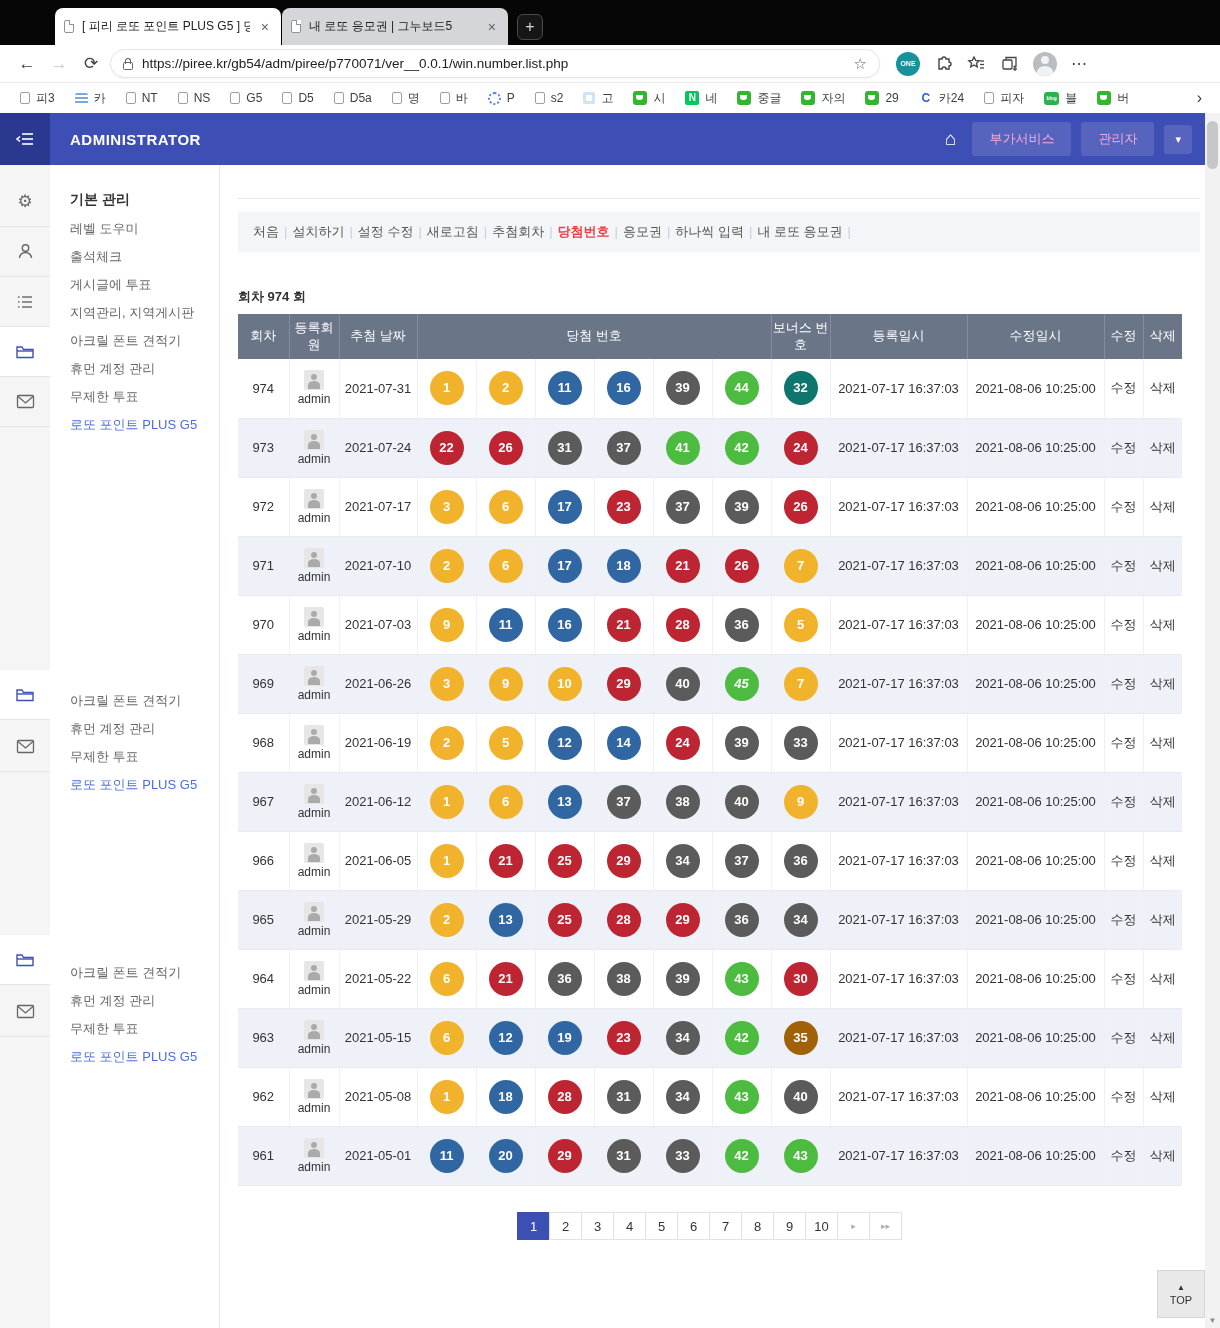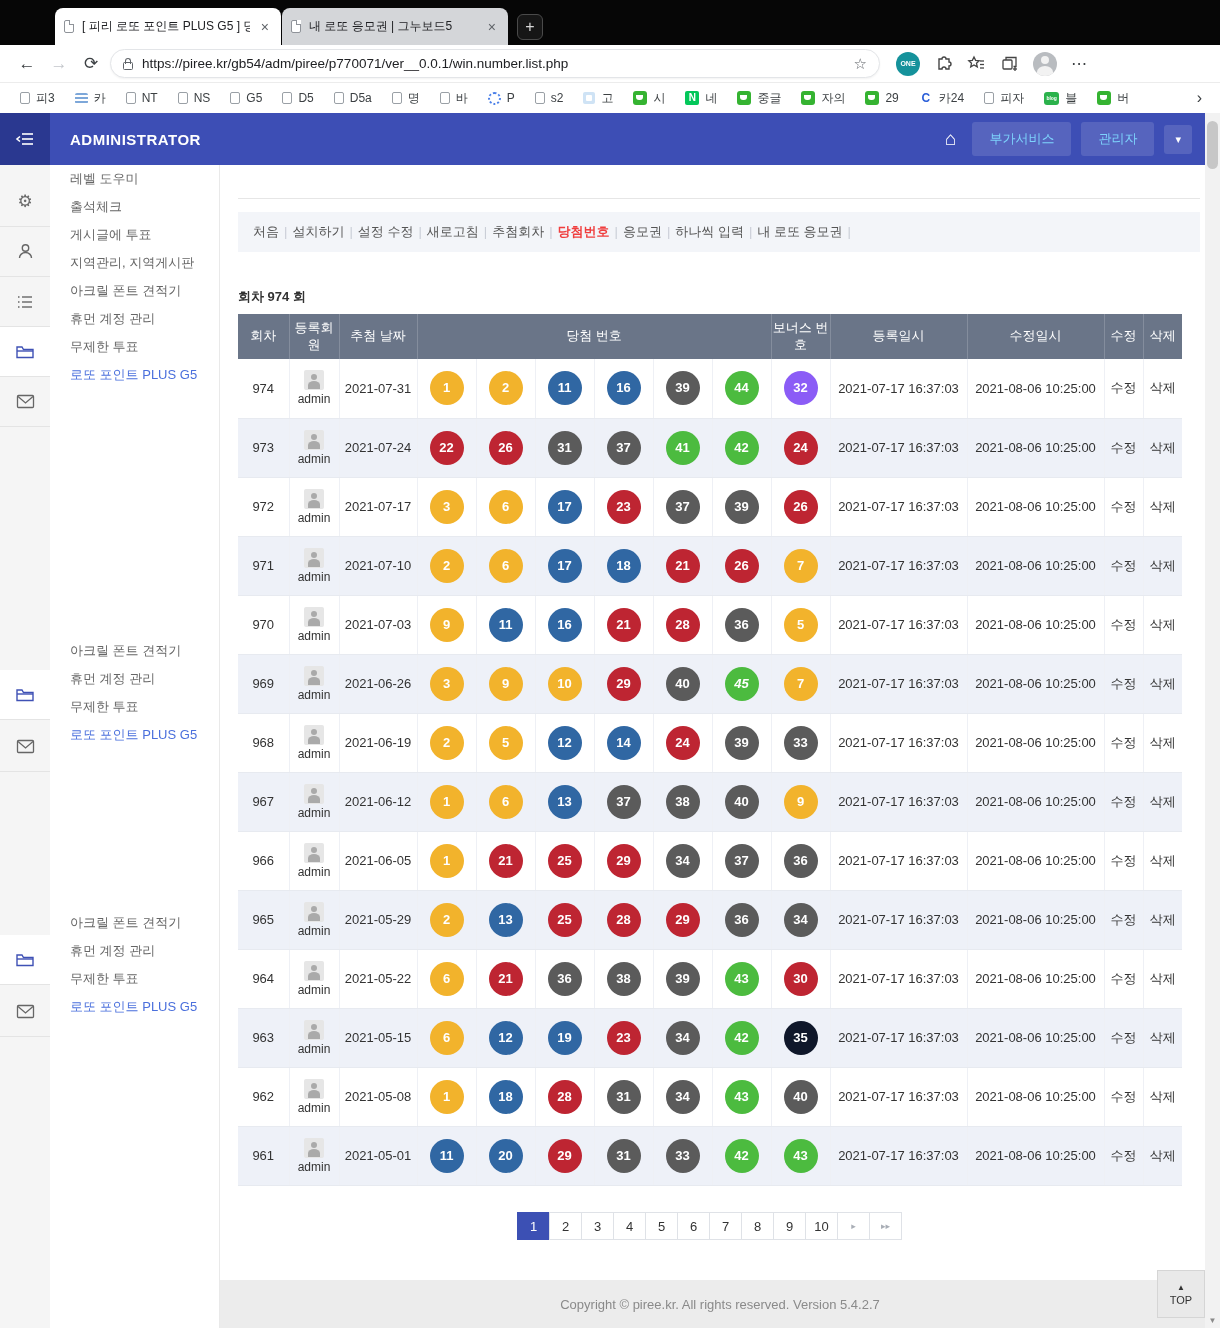--- a/index.html
+++ b/index.html
@@ -51,21 +51,21 @@
   .bm-light { width:12px; height:12px; border-radius:2px; background:#cfe3f5; position:relative;}
   .bm-light::before{content:'';position:absolute;left:3px;top:3px;width:6px;height:6px;background:#fff;border-radius:1px;}
   .bm-more { margin-left:auto; font-size:16px; color:#3c4043; padding:0 6px;}
 
   
   .admin-header { height:52px; background:#3d4eb5; display:flex; align-items:center; position:relative;}
   .collapse-sq { width:50px; height:52px; background:#2a3890; display:flex; align-items:center; justify-content:center; flex:none;}
   .admin-title { color:#fff; font-size:15px; letter-spacing:.5px; margin-left:20px; font-weight:bold;}
   .hdr-right { margin-left:auto; display:flex; align-items:center; gap:10px; padding-right:28px;}
   .home-glyph { color:#fff; font-size:19px; margin-right:6px;}
-  .hdr-btn { background:rgba(255,255,255,.13); color:#7dd3fc; font-size:13px; padding:8px 17px; border-radius:3px;}
+  .hdr-btn { background:rgba(255,255,255,.13); color:#f9a8d4; font-size:13px; padding:8px 17px; border-radius:3px;}
   .hdr-caret { background:rgba(255,255,255,.13); color:#fff; font-size:11px; padding:8px 11px; border-radius:3px;}
 
   
   .app-body { display:flex; height:1163px; }
   .rail { width:50px; background:#f5f5f5; position:relative; flex:none;}
   .rail-cell { position:absolute; left:0; width:50px; height:50px; display:flex; align-items:center;
     justify-content:center; border-bottom:1px solid #e4e4e4;}
   .rail-cell.active { background:#fff; }
   .gear-glyph { font-size:17px; color:#6a6a6a; }
 
@@ -335,20 +335,21 @@
       <div class="rail-cell" style="top: 822px;">
         <svg width="19" height="15" viewBox="0 0 19 15" fill="none" stroke="#666" stroke-width="1.3">
           <rect x="1.5" y="1.5" width="16" height="12" rx="1"></rect>
           <path d="M2,2.5 L9.5,9 L17,2.5"></path>
         </svg>
       </div>
     </div>
 
   <div class="sidebar" id="sidebarCol">
       <div class="">
+        <div class="sb-heading">기본 관리</div>
         <div class="sb-item">레벨 도우미</div>
         <div class="sb-item">출석체크</div>
         <div class="sb-item">게시글에 투표</div>
         <div class="sb-item">지역관리, 지역게시판</div>
         <div class="sb-item">아크릴 폰트 견적기</div>
         <div class="sb-item">휴먼 계정 관리</div>
         <div class="sb-item">무제한 투표</div>
         <div class="sb-item active">로또 포인트 PLUS G5</div>
       </div>
       <div class="sb-group2">
@@ -411,21 +412,21 @@
               <div class="member-avatar"></div>
               <div class="member-name">admin</div>
             </td>
             <td>2021-07-31</td>
             <td><span class="ball" style="background: rgb(242, 179, 44);">1</span></td>
             <td><span class="ball" style="background: rgb(242, 179, 44);">2</span></td>
             <td><span class="ball" style="background: rgb(48, 103, 163);">11</span></td>
             <td><span class="ball" style="background: rgb(48, 103, 163);">16</span></td>
             <td><span class="ball" style="background: rgb(91, 91, 91);">39</span></td>
             <td><span class="ball" style="background: rgb(76, 187, 63);">44</span></td>
-            <td><span class="ball" style="background: #8b5cf6;">32</span></td>
+            <td><span class="ball" style="background: #0f766e;">32</span></td>
             <td>2021-07-17 16:37:03</td>
             <td>2021-08-06 10:25:00</td>
             <td>수정</td>
             <td>삭제</td>
           </tr>
           <tr class="stripe">
             <td>973</td>
             <td>
               <div class="member-avatar"></div>
               <div class="member-name">admin</div>
@@ -620,21 +621,21 @@
               <div class="member-avatar"></div>
               <div class="member-name">admin</div>
             </td>
             <td>2021-05-15</td>
             <td><span class="ball" style="background: rgb(242, 179, 44);">6</span></td>
             <td><span class="ball" style="background: rgb(48, 103, 163);">12</span></td>
             <td><span class="ball" style="background: rgb(48, 103, 163);">19</span></td>
             <td><span class="ball" style="background: rgb(190, 37, 50);">23</span></td>
             <td><span class="ball" style="background: rgb(91, 91, 91);">34</span></td>
             <td><span class="ball" style="background: rgb(76, 187, 63);">42</span></td>
-            <td><span class="ball" style="background: #0f172a;">35</span></td>
+            <td><span class="ball" style="background: #a16207;">35</span></td>
             <td>2021-07-17 16:37:03</td>
             <td>2021-08-06 10:25:00</td>
             <td>수정</td>
             <td>삭제</td>
           </tr>
           <tr>
             <td>962</td>
             <td>
               <div class="member-avatar"></div>
               <div class="member-name">admin</div>
@@ -682,23 +683,20 @@
         <span class="page-box">5</span>
         <span class="page-box">6</span>
         <span class="page-box">7</span>
         <span class="page-box">8</span>
         <span class="page-box">9</span>
         <span class="page-box">10</span>
         <span class="page-box arrow">▸</span>
         <span class="page-box arrow">▸▸</span>
       </div>
 
-    <div class="main-footer">
-      <span>Copyright © piree.kr. All rights reserved. Version 5.4.2.7</span>
-    </div>
     <div class="top-btn">
       <span class="top-arrow">▲</span>
       <span class="top-label">TOP</span>
     </div>
   </div>
 </div>
 
 <div class="scrollbar">
   <div class="scroll-thumb"></div>
   <div class="scroll-down">▼</div>

